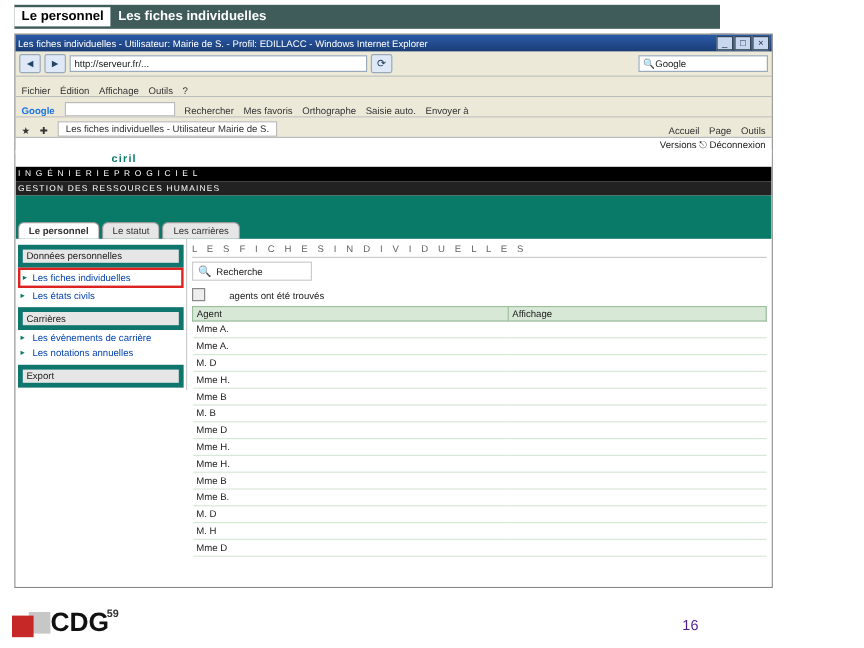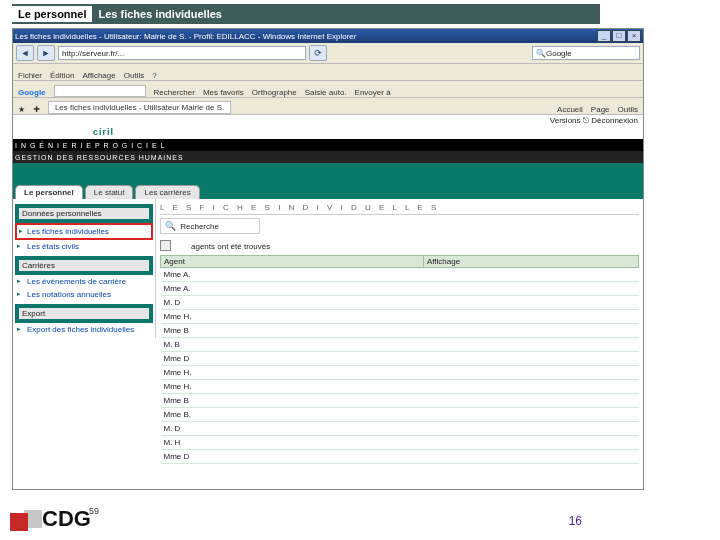--- a/index.html
+++ b/index.html
@@ -38,21 +38,21 @@
 .sbar{display:flex;align-items:center;gap:4px;border:1px solid #ccc;padding:2px 4px;width:90px;font-size:8px;margin-bottom:6px}
 .sbar .mag{font-size:9px}
 .found{font-size:8px;margin:4px 0;display:flex;align-items:flex-end;gap:20px}
 .found .sq{width:9px;height:9px;border:1px solid #888;background:#eee;display:inline-block}
 table.agents{width:100%;border-collapse:collapse;font-size:8px}
 table.agents th{background:#d7e8d7;border:1px solid #9cbf9c;text-align:left;padding:1px 3px;font-weight:normal}
 table.agents td{border-bottom:1px solid #d7e8d7;padding:1px 3px;height:11px}
 .pgnum{position:absolute;right:30px;bottom:12px;font-size:12px;color:#4c1d95}
 .logo{position:absolute;left:10px;bottom:8px;display:flex;align-items:center}
 .logo .t{font-size:22px;font-weight:bold;color:#111;position:relative}
-.logo .sup{font-size:9px;position:relative;top:-8px;left:-2px;font-weight:normal}
+.logo .sup{font-size:9px;position:relative;top:-8px;left:-2px;font-weight:bold}
 .lsq{width:18px;height:18px}
 .lsq.r{background:#c62828;margin-right:-4px;margin-top:6px;z-index:1}
 .lsq.g{background:#bdbdbd;opacity:.85}
 </style>
 </head>
 <body>
 
 <div class="slide">
   <div class="titlebar">
     <div class="wbox">Le personnel</div>
@@ -119,21 +119,20 @@
       </div>
       <div class="content">
         <div class="side">
           <div class="sec-h">Données personnelles</div>
           <div class="sec-i hl">Les fiches individuelles</div>
           <div class="sec-i">Les états civils</div>
           <div class="sec-h">Carrières</div>
           <div class="sec-i">Les évènements de carrière</div>
           <div class="sec-i">Les notations annuelles</div>
           <div class="sec-h">Export</div>
-          <div class="sec-i">Export des fiches individuelles</div>
         </div>
         <div class="main">
           <div class="crumb">L E S   F I C H E S   I N D I V I D U E L L E S</div>
           <div class="sbar">
               <span class="mag">🔍</span>
               <span>Recherche</span>
             </div>
           <div class="found">
               <span class="sq"></span>
               <span>agents ont été trouvés</span>

